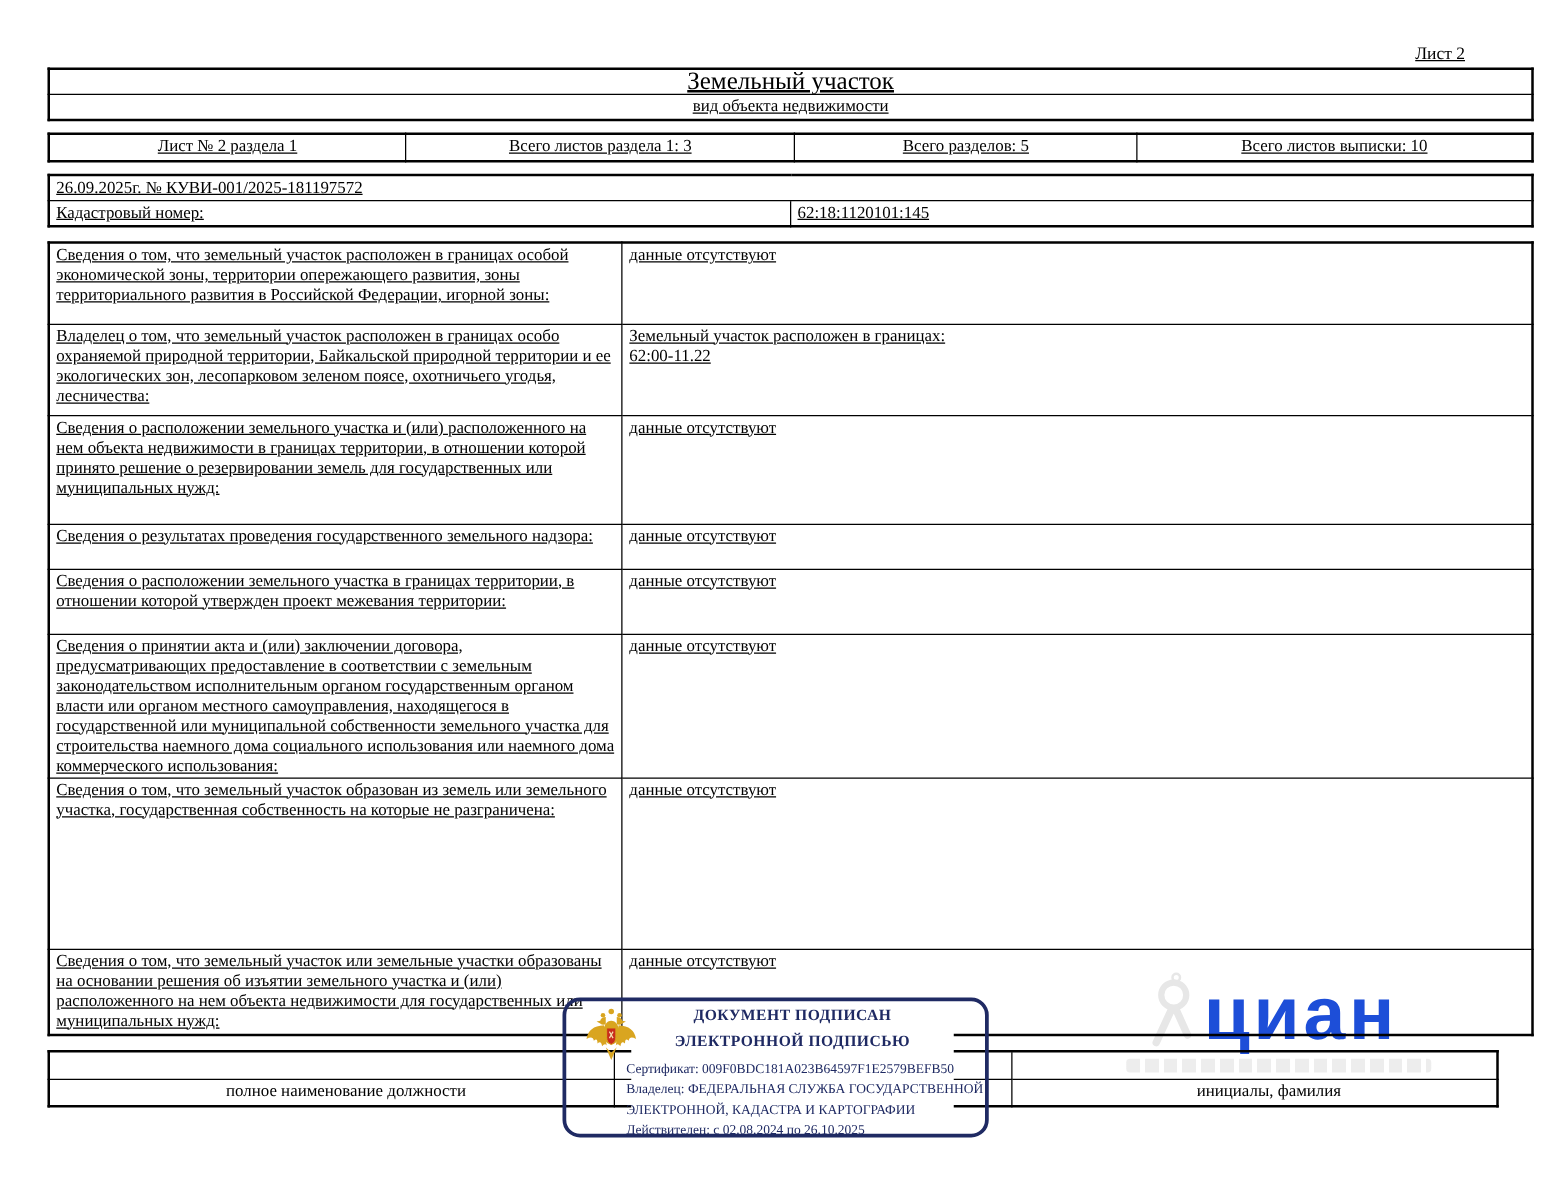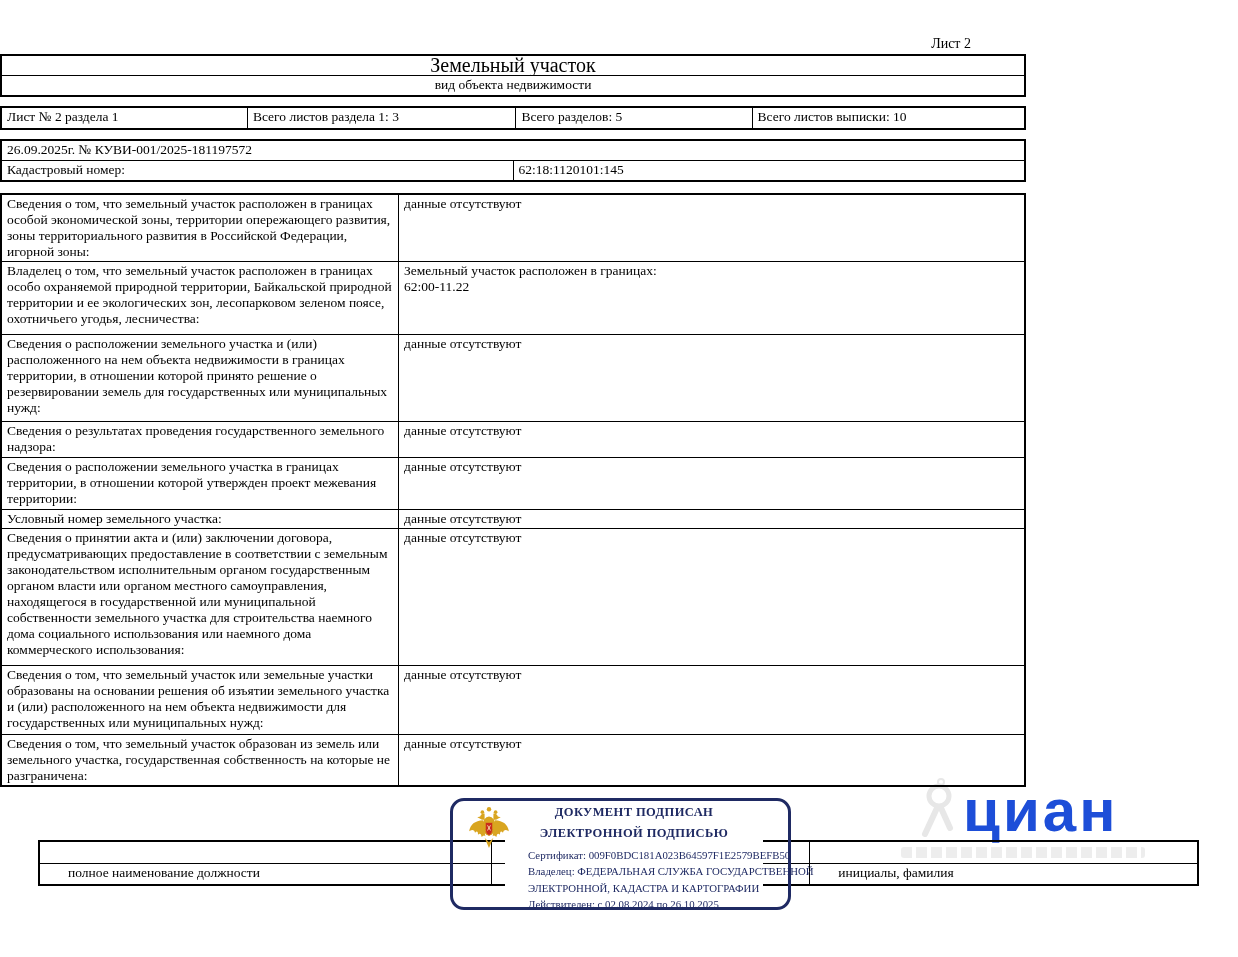--- a/index.html
+++ b/index.html
@@ -11,21 +11,23 @@
   }
   body {
     width: 1238px;
     height: 957px;
     position: relative;
     overflow: hidden;
   }
   .content {
     position: relative;
     z-index: 1;
-    width: 1026px;
+    margin-left: 38px;
+    width: 1189px;
+    text-decoration: underline;
   }
   
   .sheet-label {
     margin-top: 36px;
     text-align: right;
     padding-right: 55px;
     font-size: 14px;
     line-height: 15px;
   }
   table {
@@ -34,21 +36,21 @@
     table-layout: fixed;
   }
   table { border: 2px solid #000; }
   td { border: 1px solid #000; padding: 1px 5px; font-size: 13.5px; line-height: 16px; vertical-align: top; overflow: hidden; }
 
   .object-type-table { margin-top: 3px; }
   .object-type-table td { text-align: center; height: 17px; }
   .object-type-table .object-type { font-size: 20px; }
 
   .sheet-info-table { margin-top: 9px; }
-  .sheet-info-table td { height: 18px; }
+  .sheet-info-table td { text-align: center; height: 18px; }
   .sheet-info-table td:nth-child(1) { width: 24%; }
   .sheet-info-table td:nth-child(2) { width: 26.3%; }
   .sheet-info-table td:nth-child(3) { width: 23%; }
   .sheet-info-table td:nth-child(4) { width: 26.7%; }
 
   .doc-number-table { margin-top: 9px; }
   .doc-number-table td { height: 17px; }
   .doc-number-table .label-cell { width: 37.7%; }
 
   .main-table { margin-top: 11px; }
@@ -66,21 +68,21 @@
 
   
   .signature-table {
     position: absolute;
     left: 38px;
     top: 840px;
     width: 1161px;
     z-index: 1;
     background: transparent;
   }
-  .signature-table td { text-align: left; padding-left: 28px; }
+  .signature-table td { text-align: center; padding-left: 28px; }
   .signature-table tr:nth-child(1) td { height: 19px; }
   .signature-table tr:nth-child(2) td { height: 18px; }
   .signature-table .col-position { width: 39.5%; }
   .signature-table .col-sign { width: 27%; }
   .signature-table .col-name { width: 33.5%; }
 
   
   .stamp {
     position: absolute;
     left: 450px;
@@ -113,21 +115,21 @@
     top: 1px;
     text-align: center;
     color: var(--stamp-color, #1f2a63);
     font-size: 12.5px;
     font-weight: bold;
     letter-spacing: 0.4px;
     line-height: 21px;
   }
   .stamp-details {
     position: absolute;
-    left: 75px;
+    left: 48px;
     right: 16px;
     top: 46px;
     color: var(--stamp-color, #1f2a63);
     font-size: 10.8px;
     line-height: 16.3px;
     white-space: nowrap;
   }
 
   
   .watermark {
@@ -233,37 +235,33 @@
   <tr>
     <td class="label-cell">Сведения о результатах проведения государственного земельного надзора:</td>
     <td class="value-cell">данные отсутствуют</td>
   </tr>
 
   <tr>
     <td class="label-cell">Сведения о расположении земельного участка в границах территории, в отношении которой утвержден проект межевания территории:</td>
     <td class="value-cell">данные отсутствуют</td>
   </tr>
 
-  <tr>
-    <td class="label-cell">Условный номер земельного участка:</td>
-    <td class="value-cell">данные отсутствуют</td>
-  </tr>
 
   <tr>
     <td class="label-cell">Сведения о принятии акта и (или) заключении договора, предусматривающих предоставление в соответствии с земельным законодательством исполнительным органом государственным органом власти или органом местного самоуправления, находящегося в государственной или муниципальной собственности земельного участка для строительства наемного дома социального использования или наемного дома коммерческого использования:</td>
     <td class="value-cell">данные отсутствуют</td>
   </tr>
 
   <tr>
+    <td class="label-cell">Сведения о том, что земельный участок образован из земель или земельного участка, государственная собственность на которые не разграничена:</td>
+    <td class="value-cell">данные отсутствуют</td>
+  </tr>
+
+  <tr>
     <td class="label-cell">Сведения о том, что земельный участок или земельные участки образованы на основании решения об изъятии земельного участка и (или) расположенного на нем объекта недвижимости для государственных или муниципальных нужд:</td>
-    <td class="value-cell">данные отсутствуют</td>
-  </tr>
-
-  <tr>
-    <td class="label-cell">Сведения о том, что земельный участок образован из земель или земельного участка, государственная собственность на которые не разграничена:</td>
     <td class="value-cell">данные отсутствуют</td>
   </tr>
 </tbody>
   </table>
 </div>
 
 <table class="signature-table">
   <tbody>
       <tr>
     <td class="col-position"></td>

